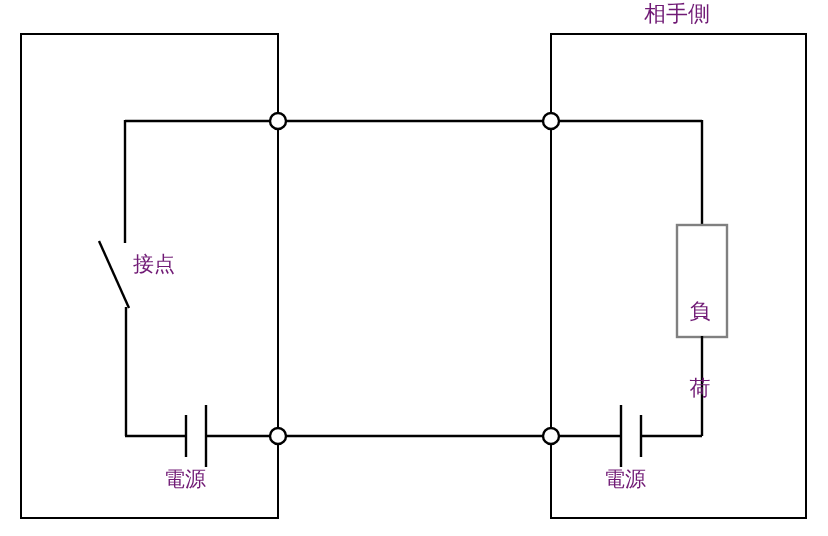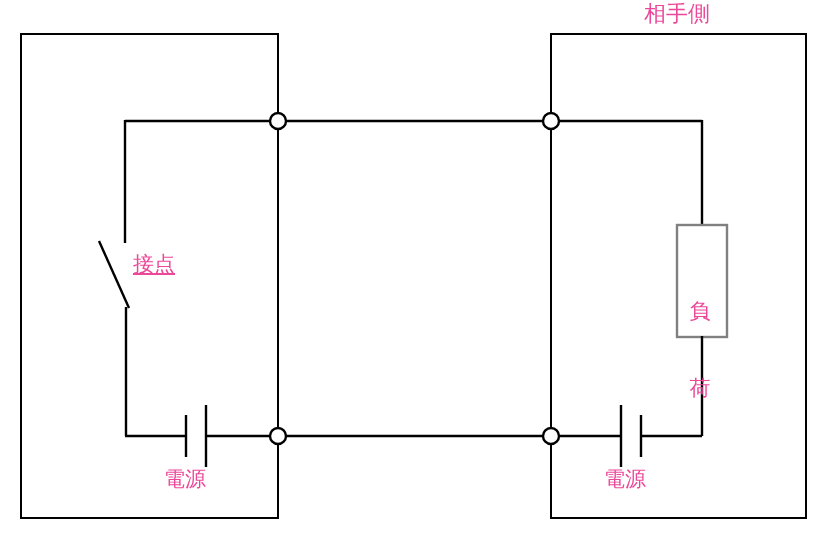--- a/index.html
+++ b/index.html
@@ -20,36 +20,35 @@
   }
   #diagram-svg {
     position: absolute;
     left: 0;
     top: 0;
     width: 828px;
     height: 536px;
   }
   .lbl {
     position: absolute;
-    color: #ec4899;
+    color: #701a75;
     font-family: "DejaVu Sans", "Liberation Sans", sans-serif;
     font-size: 21px;
     line-height: 1.12;
     white-space: pre;
     letter-spacing: 0px;
   }
   #title-label {
     left: 644px;
     top: 2px;
     font-size: 22px;
   }
   #contact-label {
     left: 133px;
     top: 253px;
-    text-decoration: underline;
   }
   #source-left-label {
     left: 164px;
     top: 468px;
   }
   #source-right-label {
     left: 604px;
     top: 468px;
   }
   #load-label {

